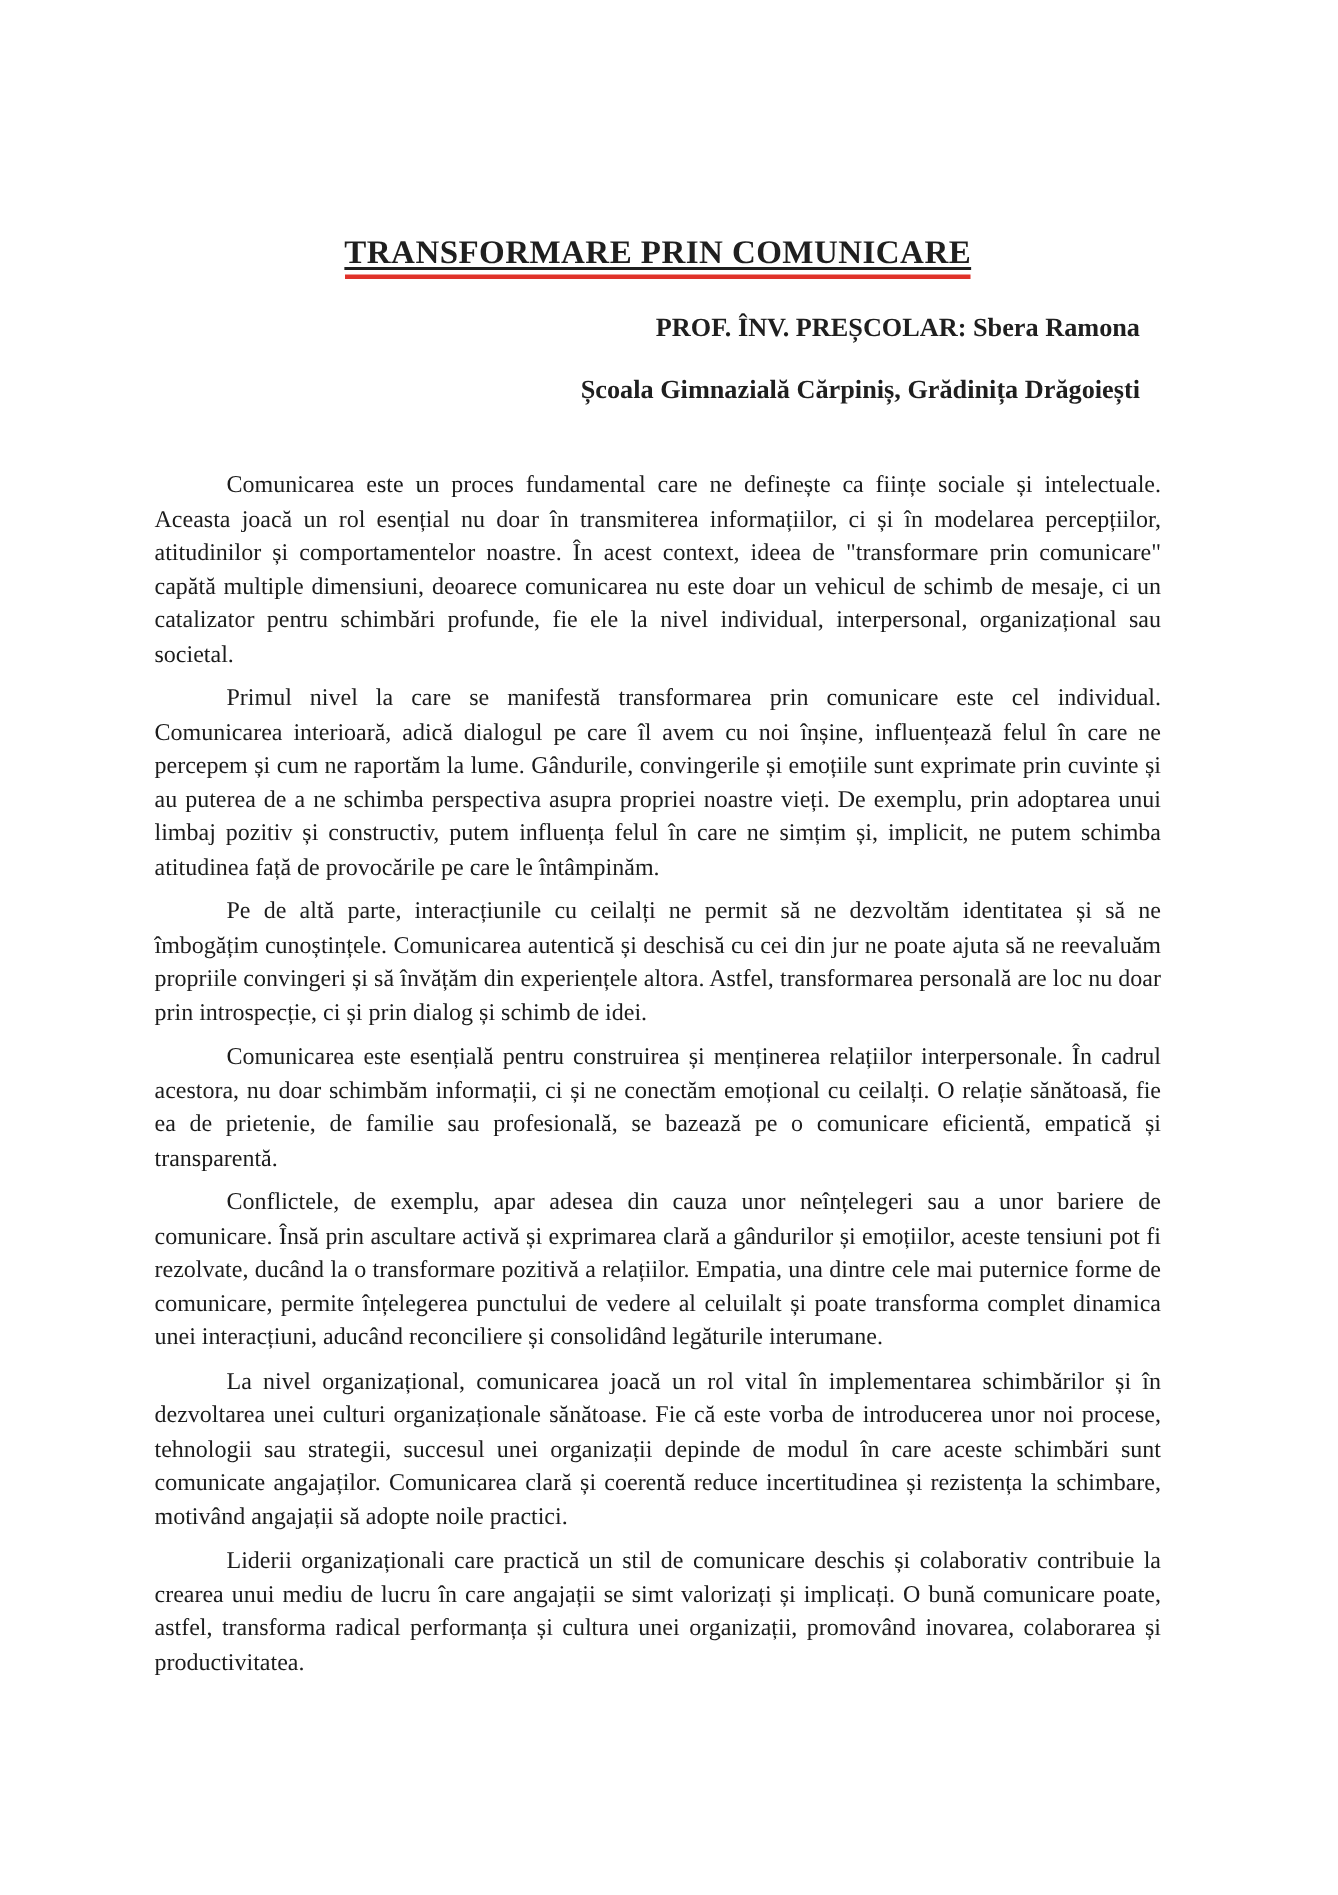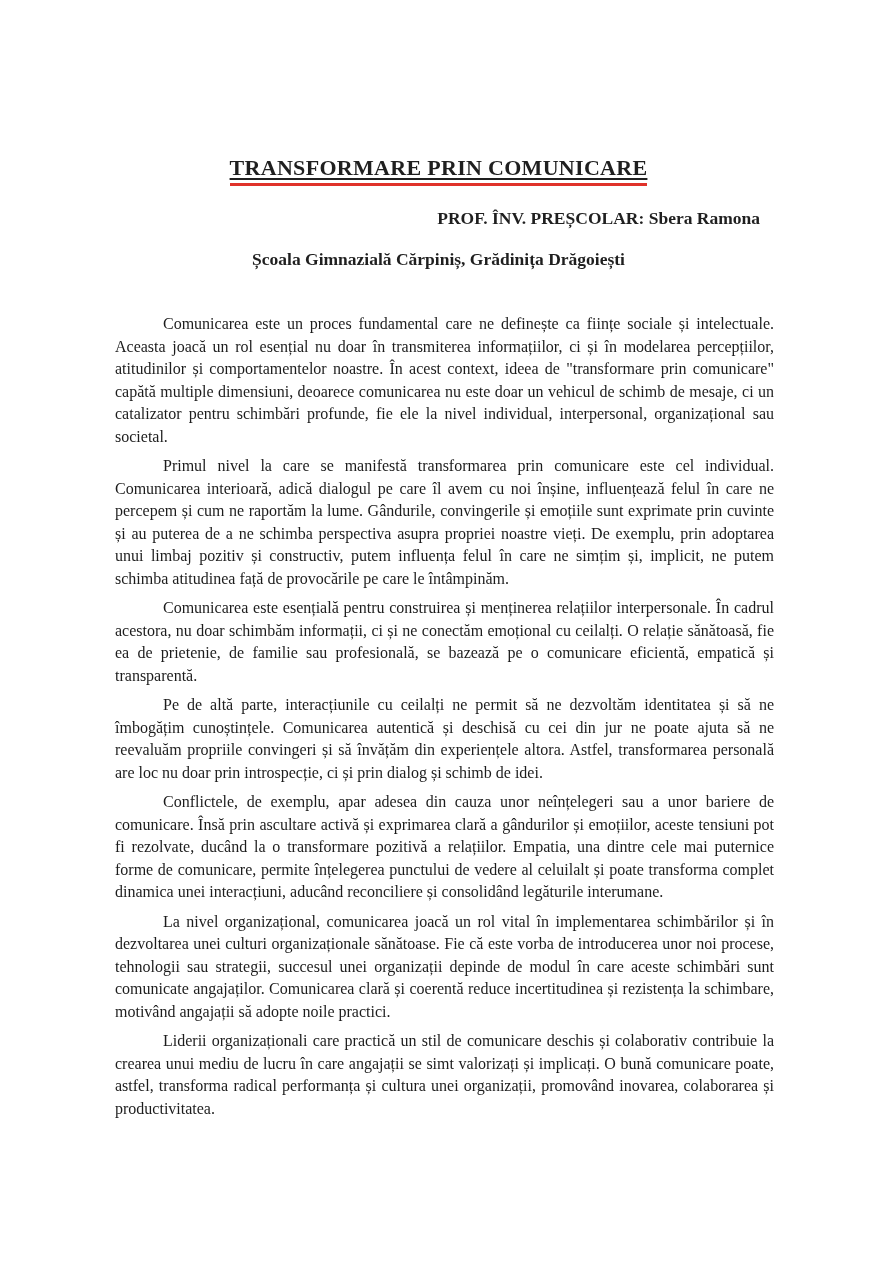--- a/index.html
+++ b/index.html
@@ -46,26 +46,26 @@
   }
   .byline {
     margin: 14px;
     text-align: right;
     font-weight: bold;
     font-size: 17.5px;
     line-height: 20px;
     color: #1f1f1f;
   }
   .byline.author { margin-top: 22px; }
-  .byline.school { margin-top: 21px; text-align: center; }
+  .byline.school { margin-top: 21px; }
   .body-text {
     margin-top: 44px;
   }
   .body-text p {
-    margin: 0 0 7px 12px;
+    margin: 0 0 7px 0;
     text-align: justify;
     text-indent: 48px;
     font-size: 16px;
     line-height: 22.5px;
     color: #1c1c1c;
   }
 </style>
 </head>
 <body>
 
@@ -74,21 +74,21 @@
 
     <h1 class="doc-title"><span class="underlined">TRANSFORMARE PRIN COMUNICARE</span></h1>
 
     <p class="byline author">PROF. ÎNV. PREȘCOLAR: Sbera Ramona</p>
 
     <p class="byline school">Școala Gimnazială Cărpiniș, Grădinița Drăgoiești</p>
 
     <div class="body-text">
       <p>Comunicarea este un proces fundamental care ne definește ca ființe sociale și intelectuale. Aceasta joacă un rol esențial nu doar în transmiterea informațiilor, ci și în modelarea percepțiilor, atitudinilor și comportamentelor noastre. În acest context, ideea de "transformare prin comunicare" capătă multiple dimensiuni, deoarece comunicarea nu este doar un vehicul de schimb de mesaje, ci un catalizator pentru schimbări profunde, fie ele la nivel individual, interpersonal, organizațional sau societal.</p>
       <p>Primul nivel la care se manifestă transformarea prin comunicare este cel individual. Comunicarea interioară, adică dialogul pe care îl avem cu noi înșine, influențează felul în care ne percepem și cum ne raportăm la lume. Gândurile, convingerile și emoțiile sunt exprimate prin cuvinte și au puterea de a ne schimba perspectiva asupra propriei noastre vieți. De exemplu, prin adoptarea unui limbaj pozitiv și constructiv, putem influența felul în care ne simțim și, implicit, ne putem schimba atitudinea față de provocările pe care le întâmpinăm.</p>
+      <p>Pe de altă parte, interacțiunile cu ceilalți ne permit să ne dezvoltăm identitatea și să ne îmbogățim cunoștințele. Comunicarea autentică și deschisă cu cei din jur ne poate ajuta să ne reevaluăm propriile convingeri și să învățăm din experiențele altora. Astfel, transformarea personală are loc nu doar prin introspecție, ci și prin dialog și schimb de idei.</p>
       <p>Comunicarea este esențială pentru construirea și menținerea relațiilor interpersonale. În cadrul acestora, nu doar schimbăm informații, ci și ne conectăm emoțional cu ceilalți. O relație sănătoasă, fie ea de prietenie, de familie sau profesională, se bazează pe o comunicare eficientă, empatică și transparentă.</p>
-      <p>Pe de altă parte, interacțiunile cu ceilalți ne permit să ne dezvoltăm identitatea și să ne îmbogățim cunoștințele. Comunicarea autentică și deschisă cu cei din jur ne poate ajuta să ne reevaluăm propriile convingeri și să învățăm din experiențele altora. Astfel, transformarea personală are loc nu doar prin introspecție, ci și prin dialog și schimb de idei.</p>
       <p>Conflictele, de exemplu, apar adesea din cauza unor neînțelegeri sau a unor bariere de comunicare. Însă prin ascultare activă și exprimarea clară a gândurilor și emoțiilor, aceste tensiuni pot fi rezolvate, ducând la o transformare pozitivă a relațiilor. Empatia, una dintre cele mai puternice forme de comunicare, permite înțelegerea punctului de vedere al celuilalt și poate transforma complet dinamica unei interacțiuni, aducând reconciliere și consolidând legăturile interumane.</p>
       <p>La nivel organizațional, comunicarea joacă un rol vital în implementarea schimbărilor și în dezvoltarea unei culturi organizaționale sănătoase. Fie că este vorba de introducerea unor noi procese, tehnologii sau strategii, succesul unei organizații depinde de modul în care aceste schimbări sunt comunicate angajaților. Comunicarea clară și coerentă reduce incertitudinea și rezistența la schimbare, motivând angajații să adopte noile practici.</p>
       <p>Liderii organizaționali care practică un stil de comunicare deschis și colaborativ contribuie la crearea unui mediu de lucru în care angajații se simt valorizați și implicați. O bună comunicare poate, astfel, transforma radical performanța și cultura unei organizații, promovând inovarea, colaborarea și productivitatea.</p>
     </div>
 
   </div>
 </div>
 
 </body></html>

